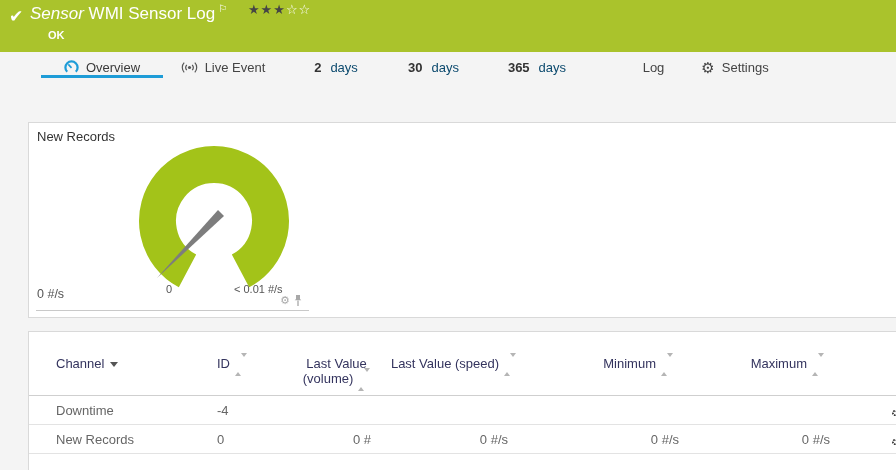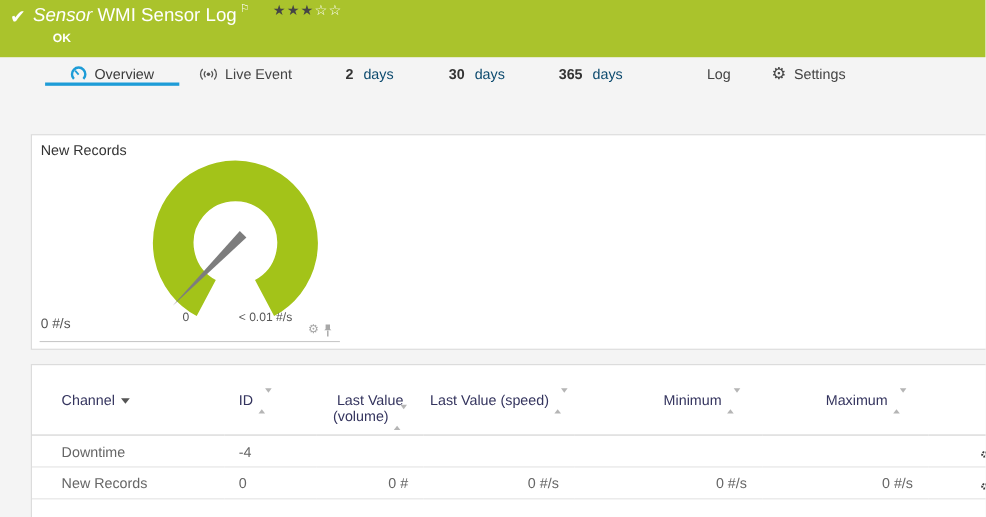--- a/index.html
+++ b/index.html
@@ -36,21 +36,21 @@
   .tab-settings{margin-left:43px;width:62px;}
   .gear-glyph{font-size:15px;color:#444;line-height:1;}
   
   .panel{position:absolute;left:28px;right:-6px;background:#fff;border:1px solid #d9d9d9;box-sizing:border-box;}
   .panel-gauge{top:122px;height:196px;}
   .panel-table{top:331px;height:200px;}
   
   .gauge-title{position:absolute;left:8px;top:6px;font-size:13px;color:#333;}
   .gauge-svg{position:absolute;left:0;top:0;}
   .gauge-min{position:absolute;left:126px;top:160px;width:28px;text-align:center;font-size:11px;color:#555;}
-  .gauge-max{position:absolute;left:188px;top:160px;font-size:11px;color:#555;white-space:nowrap;}
+  .gauge-max{position:absolute;left:205px;top:160px;font-size:11px;color:#555;white-space:nowrap;}
   .gauge-current{position:absolute;left:8px;top:164px;font-size:12.5px;color:#555;}
   .gauge-tools{position:absolute;left:251px;top:171px;display:flex;align-items:center;gap:3px;color:#a8a8a8;}
   .gauge-tools .mini-gear{font-size:11px;line-height:1;color:#a8a8a8;}
   .gauge-baseline{position:absolute;left:7px;top:187px;width:273px;height:1px;background:#c9c9c9;}
   
   .chan-table{border-collapse:collapse;table-layout:fixed;margin-top:0;width:847px;}
   .chan-table th{font-weight:normal;font-size:13px;color:#34345e;vertical-align:top;
                  padding-top:24px;padding-bottom:8px;border-bottom:1px solid #cfcfcf;text-align:center;}
   .chan-table th.c1{text-align:left;padding-left:27px;width:147px;}
   .chan-table th.c2{width:70px;text-align:left;padding-left:13px;}

